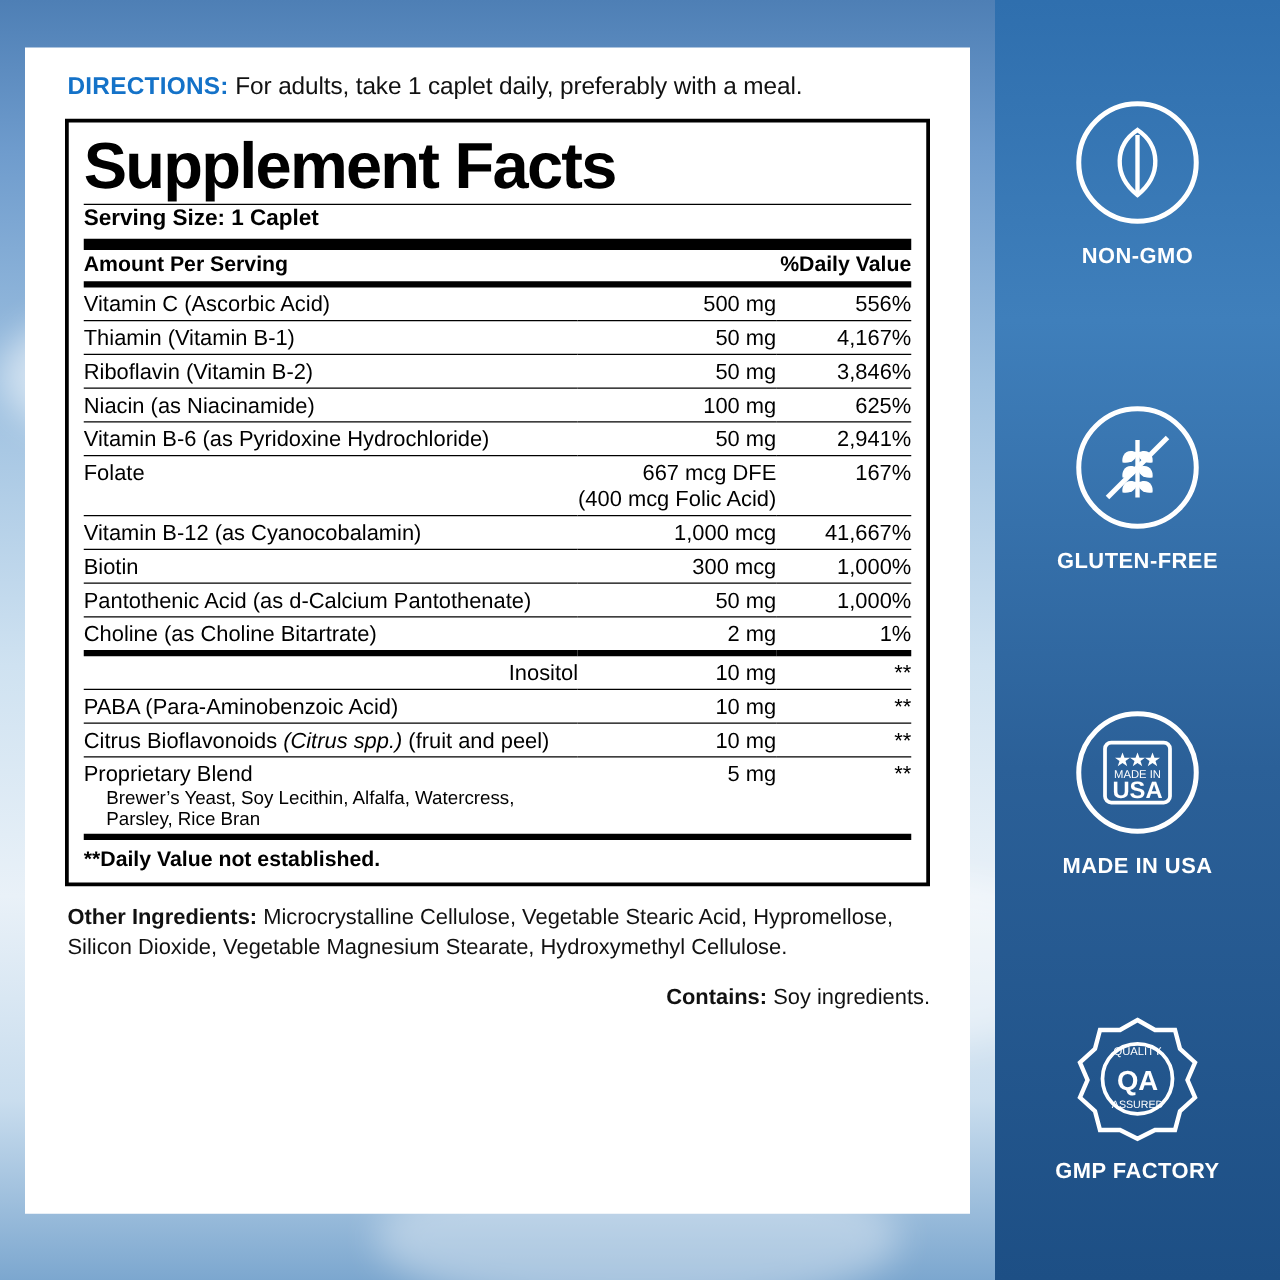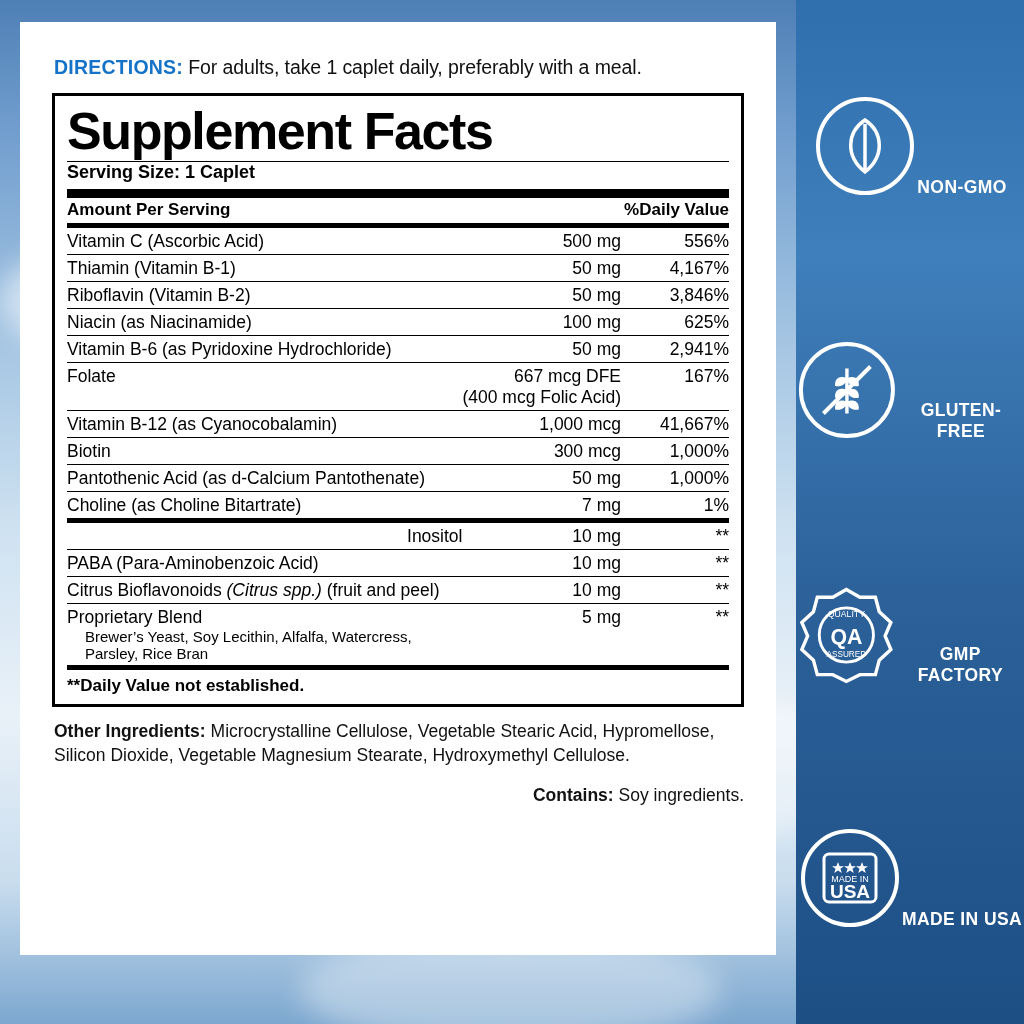--- a/index.html
+++ b/index.html
@@ -21,24 +21,24 @@
     filter: blur(14px);
     pointer-events: none;
   }
   .c1 { left: 0px;   top: 240px; width: 260px; height: 120px; }
   .c2 { left: 60px;  top: 560px; width: 300px; height: 150px; background: rgba(255,255,255,0.45); }
   .c3 { left: 600px; top: 700px; width: 260px; height: 140px; background: rgba(255,255,255,0.4); }
   .c4 { left: 300px; top: 930px; width: 420px; height: 120px; background: rgba(255,255,255,0.35); }
 
   .label-panel {
     position: absolute;
-    left: 20px; top: 22px;
+    left: 20px; top: 38px;
     width: 756px; height: 933px;
     background: #ffffff;
-    padding: 34px 32px 10px 32px;
+    padding: 20px 32px 10px 32px;
   }
 
   .directions {
     font-size: 19.5px;
     color: #111;
     margin: 0 0 14px 2px;
     letter-spacing: -0.1px;
   }
   .directions .dir-label {
     color: #1472c8;
@@ -118,22 +118,22 @@
     width: 228px; height: 1024px;
     background: linear-gradient(180deg, #2f6fae 0%, #3f7fbb 25%, #2b6098 60%, #1d4f85 100%);
     display: flex;
     flex-direction: column;
     align-items: center;
     justify-content: space-around;
     padding: 24px 0;
   }
   .badge {
     display: flex;
-    flex-direction: row;
-    align-items: flex-end;
+    flex-direction: column;
+    align-items: center;
     color: #fff;
   }
   .badge .glyph { width: 104px; height: 104px; }
   .badge .cap {
     margin-top: 12px;
     font-size: 17.5px;
     font-weight: bold;
     letter-spacing: 0.4px;
     text-align: center;
     color: #fff;
@@ -215,21 +215,21 @@
           <td class="amount">300 mcg</td>
           <td class="dv">1,000%</td>
         </tr>
         <tr class="row">
           <td class="nutrient">Pantothenic Acid (as d-Calcium Pantothenate)</td>
           <td class="amount">50 mg</td>
           <td class="dv">1,000%</td>
         </tr>
         <tr class="row">
           <td class="nutrient">Choline (as Choline Bitartrate)</td>
-          <td class="amount">7 mg</td>
+          <td class="amount">2 mg</td>
           <td class="dv">1%</td>
         </tr>
 
         <tr class="row thickdiv">
           <td class="nutrient">Inositol</td>
           <td class="amount">10 mg</td>
           <td class="dv">**</td>
         </tr>
         <tr class="row">
           <td class="nutrient">PABA (Para-Aminobenzoic Acid)</td>
@@ -284,37 +284,37 @@
       <path d="M52 52 C61 48, 65 54, 64 60 C57 61, 53 58, 52 52 Z" fill="#ffffff"></path>
       <path d="M52 64 C43 60, 39 66, 40 72 C47 73, 51 70, 52 64 Z" fill="#ffffff"></path>
       <path d="M52 64 C61 60, 65 66, 64 72 C57 73, 53 70, 52 64 Z" fill="#ffffff"></path>
       <line x1="28" y1="76" x2="76" y2="28" stroke="#ffffff" stroke-width="4"></line>
     </svg>
     <div class="cap">GLUTEN-FREE</div>
   </div>
 
   <div class="badge">
     <svg class="glyph" viewBox="0 0 104 104">
-      <path d="M52 6 L66 14 L82 14 L86 29 L98 40 L92 54 L98 68 L86 79 L82 94 L66 94 L52 101 L38 94 L22 94 L18 79 L6 68 L12 54 L6 40 L18 29 L22 14 L38 14 Z" fill="none" stroke="#ffffff" stroke-width="3.5"></path>
-      <circle cx="52" cy="53" r="28" fill="none" stroke="#ffffff" stroke-width="3"></circle>
-      <text x="52" y="34" font-size="9" font-family="Liberation Sans, sans-serif" fill="#ffffff" text-anchor="middle">QUALITY</text>
-      <text x="52" y="62" font-size="22" font-weight="bold" font-family="Liberation Sans, sans-serif" fill="#ffffff" text-anchor="middle">QA</text>
-      <text x="52" y="76" font-size="8.5" font-family="Liberation Sans, sans-serif" fill="#ffffff" text-anchor="middle">ASSURED</text>
-    </svg>
-    <div class="cap">GMP FACTORY</div>
-  </div>
-
-  <div class="badge">
-    <svg class="glyph" viewBox="0 0 104 104">
       <circle cx="52" cy="52" r="47" fill="none" stroke="#ffffff" stroke-width="4"></circle>
       <rect x="26" y="28" width="52" height="48" rx="5" fill="none" stroke="#ffffff" stroke-width="3"></rect>
       <g fill="#ffffff">
         <polygon points="40,36 41.6,40.2 46,40.2 42.4,42.8 43.8,47 40,44.4 36.2,47 37.6,42.8 34,40.2 38.4,40.2"></polygon>
         <polygon points="52,36 53.6,40.2 58,40.2 54.4,42.8 55.8,47 52,44.4 48.2,47 49.6,42.8 46,40.2 50.4,40.2"></polygon>
         <polygon points="64,36 65.6,40.2 70,40.2 66.4,42.8 67.8,47 64,44.4 60.2,47 61.6,42.8 58,40.2 62.4,40.2"></polygon>
       </g>
       <text x="52" y="56" font-size="9" font-family="Liberation Sans, sans-serif" fill="#ffffff" text-anchor="middle">MADE IN</text>
       <text x="52" y="72" font-size="19" font-weight="bold" font-family="Liberation Sans, sans-serif" fill="#ffffff" text-anchor="middle">USA</text>
     </svg>
     <div class="cap">MADE IN USA</div>
   </div>
 
+  <div class="badge">
+    <svg class="glyph" viewBox="0 0 104 104">
+      <path d="M52 6 L66 14 L82 14 L86 29 L98 40 L92 54 L98 68 L86 79 L82 94 L66 94 L52 101 L38 94 L22 94 L18 79 L6 68 L12 54 L6 40 L18 29 L22 14 L38 14 Z" fill="none" stroke="#ffffff" stroke-width="3.5"></path>
+      <circle cx="52" cy="53" r="28" fill="none" stroke="#ffffff" stroke-width="3"></circle>
+      <text x="52" y="34" font-size="9" font-family="Liberation Sans, sans-serif" fill="#ffffff" text-anchor="middle">QUALITY</text>
+      <text x="52" y="62" font-size="22" font-weight="bold" font-family="Liberation Sans, sans-serif" fill="#ffffff" text-anchor="middle">QA</text>
+      <text x="52" y="76" font-size="8.5" font-family="Liberation Sans, sans-serif" fill="#ffffff" text-anchor="middle">ASSURED</text>
+    </svg>
+    <div class="cap">GMP FACTORY</div>
+  </div>
+
 </div>
 
 </body></html>

